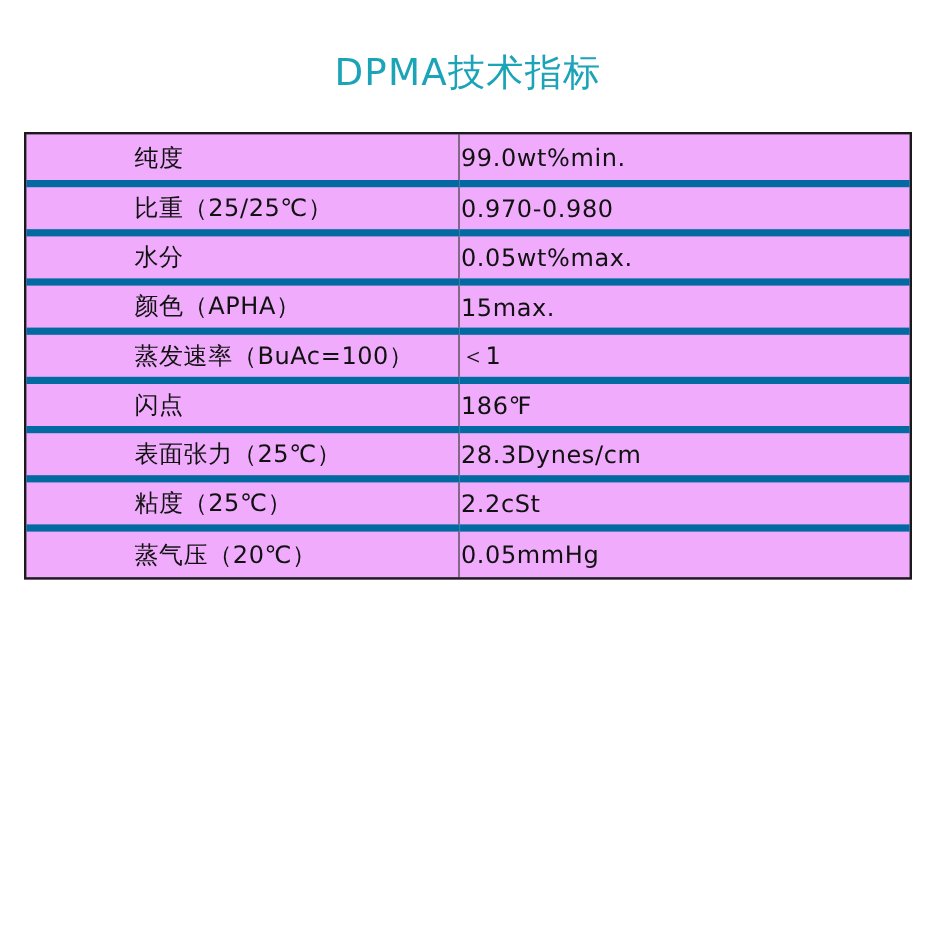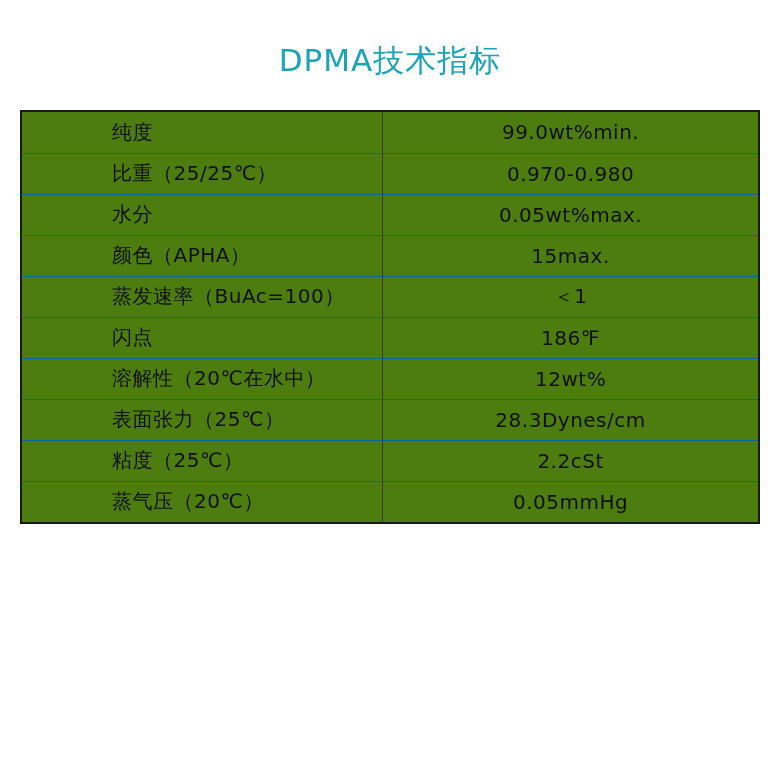--- a/index.html
+++ b/index.html
@@ -25,49 +25,48 @@
     font-size: 31px;
     letter-spacing: 1px;
     padding-top: 40px;
     padding-bottom: 10px;
     font-weight: normal;
     font-family: "DejaVu Sans", sans-serif;
   }
   .table-wrap {
     margin: 18px 20px 0 20px;
     border: 2px solid #1a1a1a;
-    background: #4d7c0f;
+    background: #f0abfc;
   }
   table.spec {
     width: 100%;
     border-collapse: collapse;
     table-layout: fixed;
   }
   table.spec td {
-    border-top: 1px solid #0369a1;
+    border-top: 6px solid #0369a1;
     height: 41px;
     vertical-align: middle;
     font-size: 20px;
     color: #111111;
     font-family: "DejaVu Sans", sans-serif;
     box-sizing: border-box;
   }
   table.spec tr:first-child td {
     border-top: none;
   }
   td.item {
     width: 49%;
     border-right: 1px solid #3a3a3a;
     padding-left: 90px;
     text-align: left;
     letter-spacing: 0.5px;
   }
   td.value {
     width: 51%;
-    text-align: center;
     letter-spacing: 0.5px;
   }
 </style>
 </head>
 <body>
 
 <div class="page">
 
   <div class="title">DPMA技术指标</div>
 
@@ -92,24 +91,20 @@
         </tr>
         <tr>
           <td class="item">蒸发速率（BuAc=100）</td>
           <td class="value">＜1</td>
         </tr>
         <tr>
           <td class="item">闪点</td>
           <td class="value">186℉</td>
         </tr>
         <tr>
-          <td class="item">溶解性（20℃在水中）</td>
-          <td class="value">12wt%</td>
-        </tr>
-        <tr>
           <td class="item">表面张力（25℃）</td>
           <td class="value">28.3Dynes/cm</td>
         </tr>
         <tr>
           <td class="item">粘度（25℃）</td>
           <td class="value">2.2cSt</td>
         </tr>
         <tr>
           <td class="item">蒸气压（20℃）</td>
           <td class="value">0.05mmHg</td>

